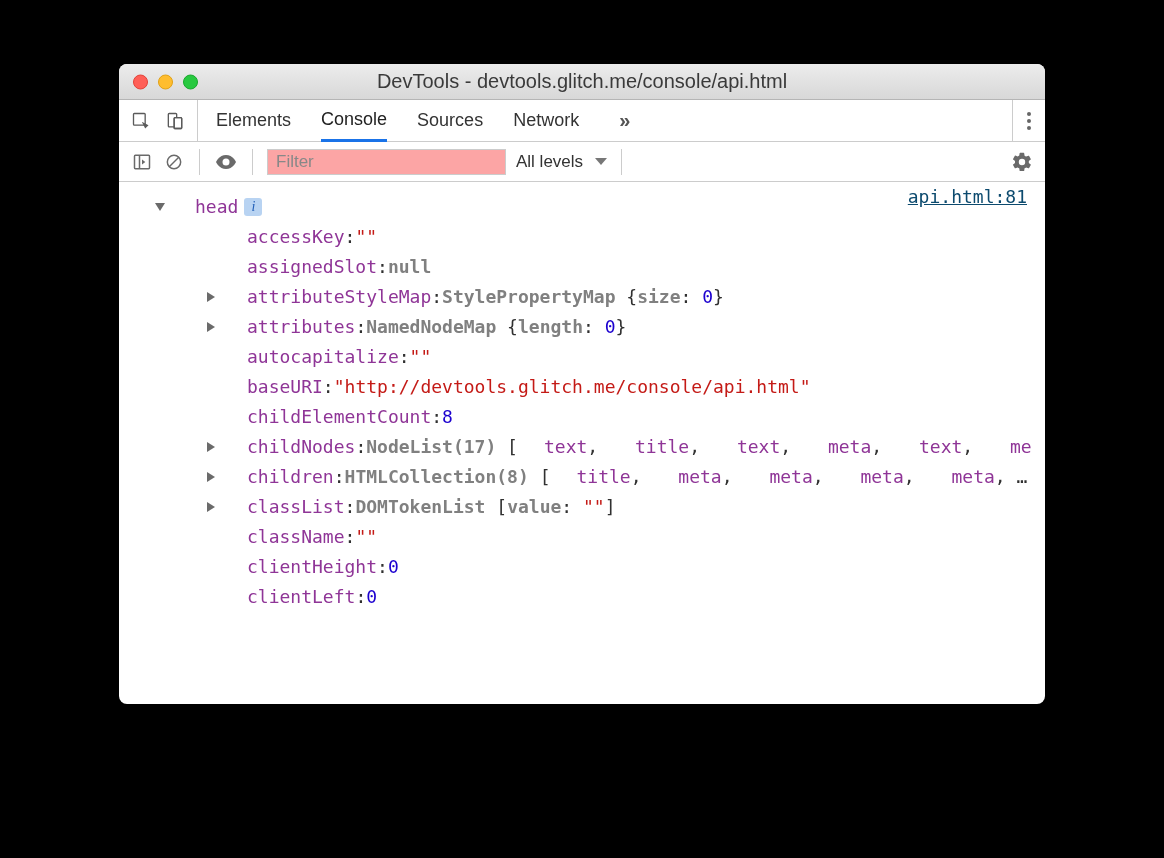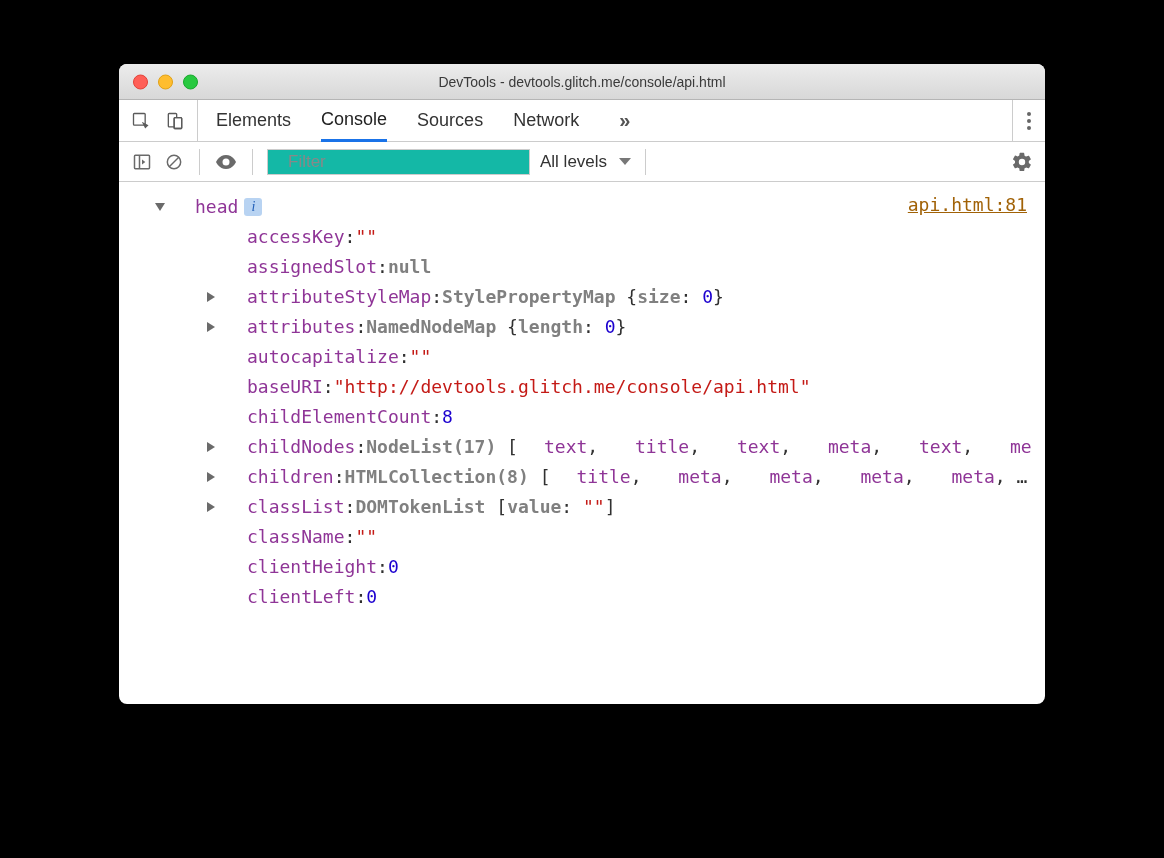--- a/index.html
+++ b/index.html
@@ -39,21 +39,21 @@
     top: 50%;
     transform: translateY(-50%);
   }
   .light { width: 15px; height: 15px; border-radius: 50%; }
   .light.red { background: #ff5f57; border: 1px solid #e24238; }
   .light.yellow { background: #ffbd2e; border: 1px solid #e1a116; }
   .light.green { background: #28c940; border: 1px solid #19a82d; }
   .title {
     flex: 1;
     text-align: center;
-    font-size: 14px;
+    font-size: 20px;
     color: #3a3a3a;
   }
   .tabbar {
     height: 42px;
     border-bottom: 1px solid #ccc;
     display: flex;
     align-items: stretch;
     font-size: 18px;
     color: #555;
   }
@@ -146,22 +146,22 @@
     margin-left: auto;
   }
   .eye-icon {
     width: 24px; height: 24px;
     fill: #6a6a6a;
   }
   .filter-input {
     flex: 0 0 180px;
     height: 26px;
     border: 1px solid #ccc;
-    background: #14b8a6;
-    padding: 0 20px;
+    background: #fca5a5;
+    padding: 0 8px;
     font-size: 17px;
     color: #333;
   }
   .filter-input::placeholder { color: #888; }
   .levels {
     display: flex;
     align-items: center;
     gap: 12px;
     cursor: pointer;
     color: #333;
@@ -177,23 +177,23 @@
     font-size: 18px;
     line-height: 30px;
     padding: 10px 14px 10px 8px;
     overflow: hidden;
     position: relative;
     color: #303030;
   }
   .source-link {
     position: absolute;
     right: 18px;
-    top: 8px;
+    top: 0;
     text-decoration: underline;
-    color: #a16207;
+    color: #0c4a6e;
     cursor: pointer;
   }
   .obj-line {
     display: flex;
     align-items: center;
     flex-wrap: nowrap;
     white-space: nowrap;
     overflow: hidden;
   }
   .indent0 { padding-left: 28px; }

